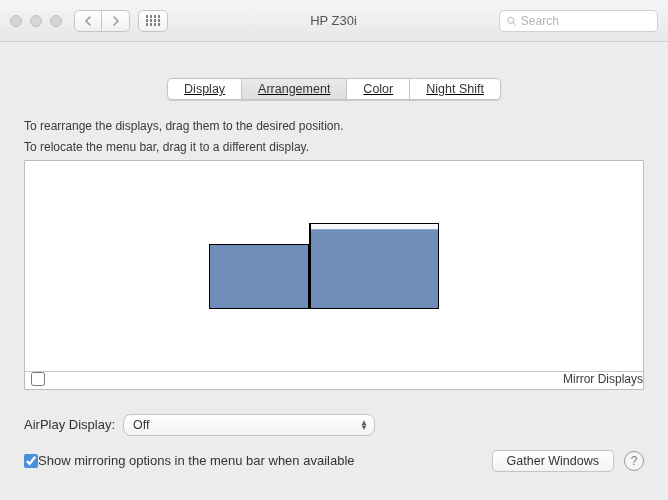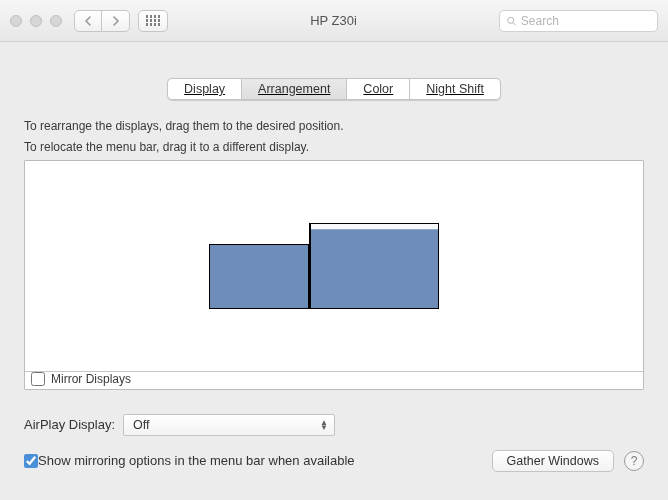--- a/index.html
+++ b/index.html
@@ -31,33 +31,33 @@
   .seg:last-child { border-radius: 0 5px 5px 0; }
   .seg.active { background: linear-gradient(#e9e9e9,#dedede); }
 
   
   .panel { margin: 18px 24px 0; }
   .instruction { font-size: 12px; color: #3a3a3a; line-height: 1.4; margin-bottom: 4px; }
 
   .arena-outer { border: 1px solid #bcbcbc; background:#fff; height: 230px; border-radius:1px; margin-top:4px; position:relative;}
   .arena-top { height: 210px; position:relative; }
   .arena-divider{ position:absolute; left:0; right:0; top:210px; height:1px; background:#c6c6c6;}
-  .arena-bottom { position:absolute; bottom:0; left:0; right:0; height:20px; display:flex; align-items:center; padding-left:6px; gap:6px; font-size:12px; color:#3a3a3a;}
+  .arena-bottom { position:absolute; bottom:0; left:0; right:0; height:20px; display:flex; align-items:center; padding-left:6px; gap:6px; font-size:12px; color:#3a3a3a;justify-content:space-between;}
   input[type=checkbox]{ width:14px; height:14px; accent-color:#4a90d9; }
 
   .displays { position:absolute; left:50%; top:50%; transform:translate(-50%,-50%); width:250px; height:86px; display:flex; align-items:flex-end;}
   .monitor { background:#6e8db9; border:1px solid #000; cursor:grab; }
   .mon-a { width:100px; height:65px; }
   .mon-b { width:130px; height:86px; border-left:2px solid #000; position:relative;}
   .menubar { position:absolute; top:0; left:0; right:0; height:6px; background:#f6f8fb; border-bottom:1px solid #8ea9cc; cursor:grab;}
 
   
   .bottom { padding: 24px 24px 0; font-size: 13px; color:#333; }
   .row { display:flex; align-items:center; gap:8px; margin-bottom: 14px;}
-  .select { width: 212px; height:22px; border:1px solid #c4c4c4; border-radius:2px; background:linear-gradient(#fff,#f3f3f3); font-size:12.5px; display:flex; align-items:center; justify-content:space-between; padding:0 6px 0 9px; cursor:pointer;}
+  .select { width: 252px; height:22px; border:1px solid #c4c4c4; border-radius:8px; background:linear-gradient(#fff,#f3f3f3); font-size:12.5px; display:flex; align-items:center; justify-content:space-between; padding:0 6px 0 9px; cursor:pointer;}
   .select .chev { display:flex; flex-direction:column; line-height:5px; font-size:8px; color:#606060;}
 
   .footer { display:flex; align-items:center; padding: 0 24px; font-size:13px; color:#333;}
   .footer .spacer{ flex:1; }
   .btn { height:22px; padding:0 14px; border:1px solid #c4c4c4; border-radius:5px; background:linear-gradient(#fff,#f2f2f2); font-size:12.5px; display:flex; align-items:center; cursor:pointer; color:#333;}
   .help { width:20px; height:20px; border:1.5px solid #9a9a9a; border-radius:50%; display:flex; align-items:center; justify-content:center; font-size:12px; color:#7a7a7a; margin-left:10px; cursor:pointer; background:#f5f5f5;}
 </style>
 </head>
 <body>
 

